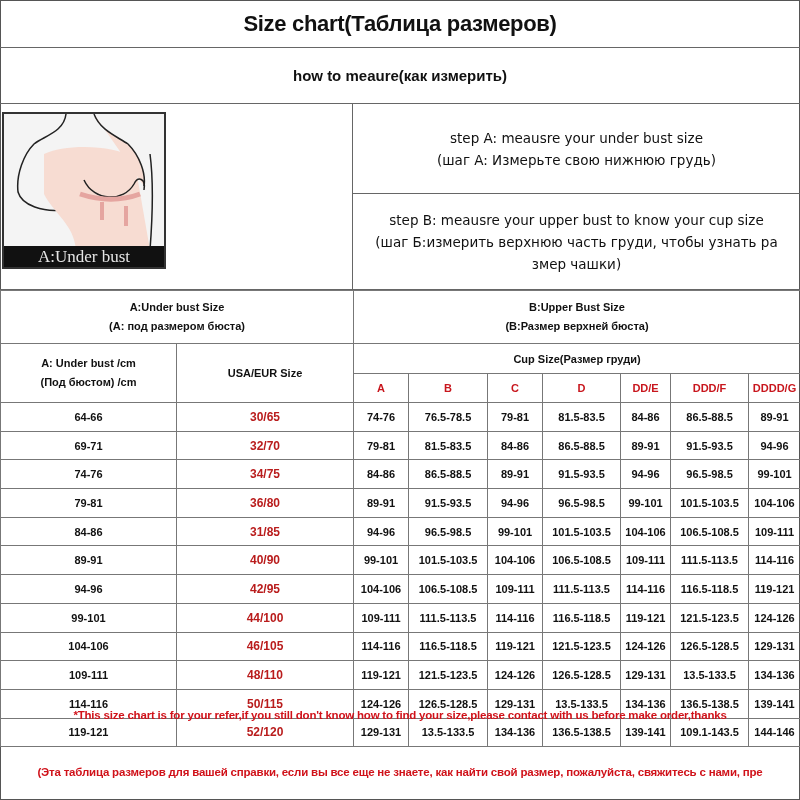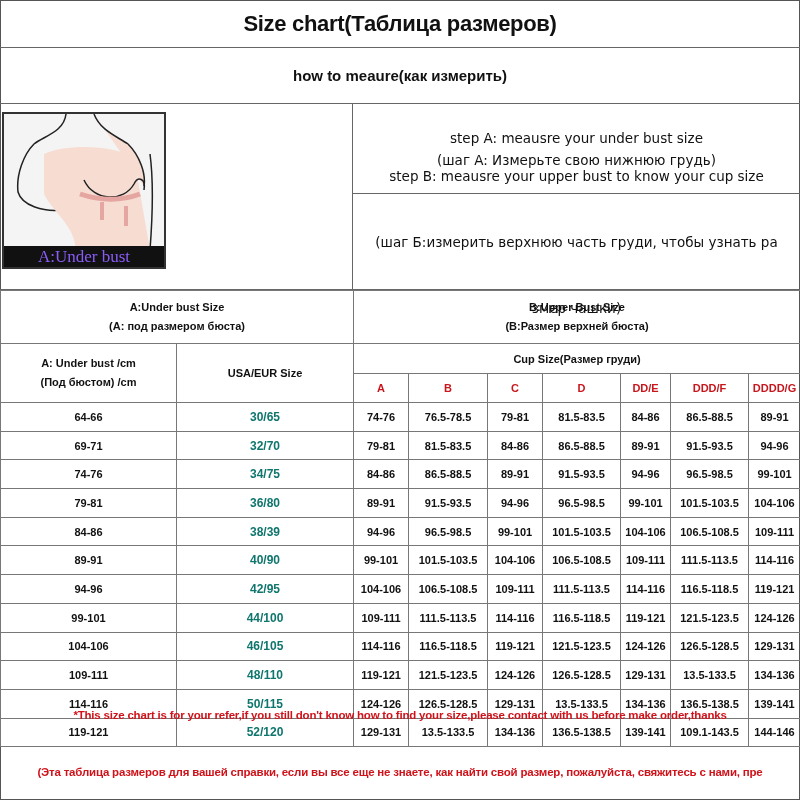--- a/index.html
+++ b/index.html
@@ -8,33 +8,33 @@
   .frame { position: absolute; left: 0; top: 0; width: 800px; height: 800px; border: 1px solid #555; }
   .row { position: absolute; left: 0; width: 800px; border-bottom: 1px solid #666; display: flex; align-items: center; justify-content: center; text-align: center; }
   .title { top: 0; height: 48px; font-size: 22px; font-weight: bold; letter-spacing: -0.3px; font-stretch: condensed; }
   .subtitle { top: 48px; height: 56px; font-size: 15px; font-weight: bold; }
   .howto { position: absolute; top: 104px; left: 0; width: 800px; height: 186px; border-bottom: 1px solid #666; }
   .images { position: absolute; left: 0; top: 0; width: 353px; height: 186px; border-right: 1px solid #666; }
   .pic { position: absolute; top: 8px; height: 157px; background: #f4f4f4; border: 2px solid #333; overflow: hidden; }
   .pic.a { left: 2px; width: 164px; }
   .pic.b { left: 169px; width: 182px; }
   .pic svg { position: absolute; left: 0; top: 0; }
-  .pic .cap { position: absolute; left: 0; bottom: 0; width: 100%; height: 21px; background: #111; color: #8b5cf6; font-family: "Liberation Serif", serif; font-size: 17px; display: flex; align-items: center; justify-content: center; }
+  .pic .cap { position: absolute; left: 0; bottom: 0; width: 100%; height: 21px; background: #111; color: #e5e5e5; font-family: "Liberation Serif", serif; font-size: 17px; display: flex; align-items: center; justify-content: center; }
   .steps { position: absolute; left: 353px; top: 0; width: 447px; height: 186px; }
   .step { position: absolute; left: 0; width: 447px; display: flex; flex-direction: column; align-items: center; justify-content: center; text-align: center; font-weight: normal; font-size: 13.5px; line-height: 22px; font-family: "DejaVu Sans", sans-serif; }
   .step.a { top: 0; height: 90px; border-bottom: 1px solid #666; }
-  .step.b { top: 90px; height: 96px; padding: 0 2px; gap: 44px; }
+  .step.b { top: 90px; height: 96px; padding: 0 2px; }
   table.grid { position: absolute; left: 0; top: 290px; width: 800px; border-collapse: collapse; table-layout: fixed; }
   table.grid td { border: 1px solid #777; text-align: center; vertical-align: middle; font-weight: bold; font-size: 11px; padding: 0; }
   .hdr2 { height: 53px; line-height: 19px; border-radius: 22px; }
   .hdr3 { height: 30px; }
   .hdr4 { height: 29px; }
   .red { color: #c8161d; }
   .data td { height: 28.7px; font-size: 11px; }
-  .data td.size { color: #0f766e; font-size: 12px; }
+  .data td.size { color: #b91c1c; font-size: 12px; }
   .footer { position: absolute; left: 0; top: 743px; width: 800px; height: 57px; color: #d0121a; font-weight: bold; font-size: 11.5px; text-align: center; line-height: 18px; display: flex; flex-direction: column; justify-content: center; font-stretch: condensed; letter-spacing: -0.2px; gap: 39px; }
 </style>
 </head>
 <body>
 
 <div class="frame"></div>
 
 <div class="row title">Size chart(Таблица размеров)</div>
 <div class="row subtitle">how to meaure(как измерить)</div>
 
@@ -148,21 +148,21 @@
         <td>89-91</td>
         <td>91.5-93.5</td>
         <td>94-96</td>
         <td>96.5-98.5</td>
         <td>99-101</td>
         <td>101.5-103.5</td>
         <td>104-106</td>
       </tr>
       <tr class="data">
         <td>84-86</td>
-        <td class="size">38/39</td>
+        <td class="size">31/85</td>
         <td>94-96</td>
         <td>96.5-98.5</td>
         <td>99-101</td>
         <td>101.5-103.5</td>
         <td>104-106</td>
         <td>106.5-108.5</td>
         <td>109-111</td>
       </tr>
       <tr class="data">
         <td>89-91</td>

